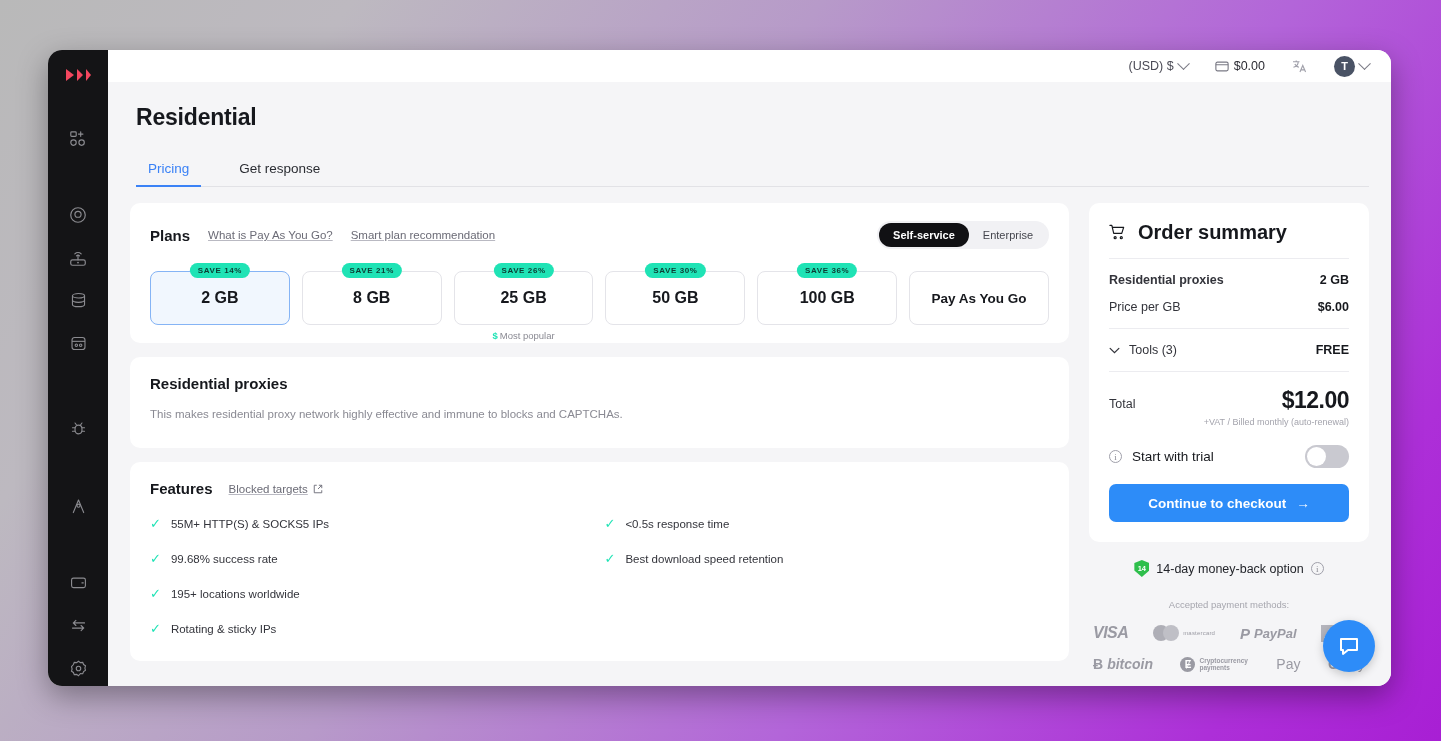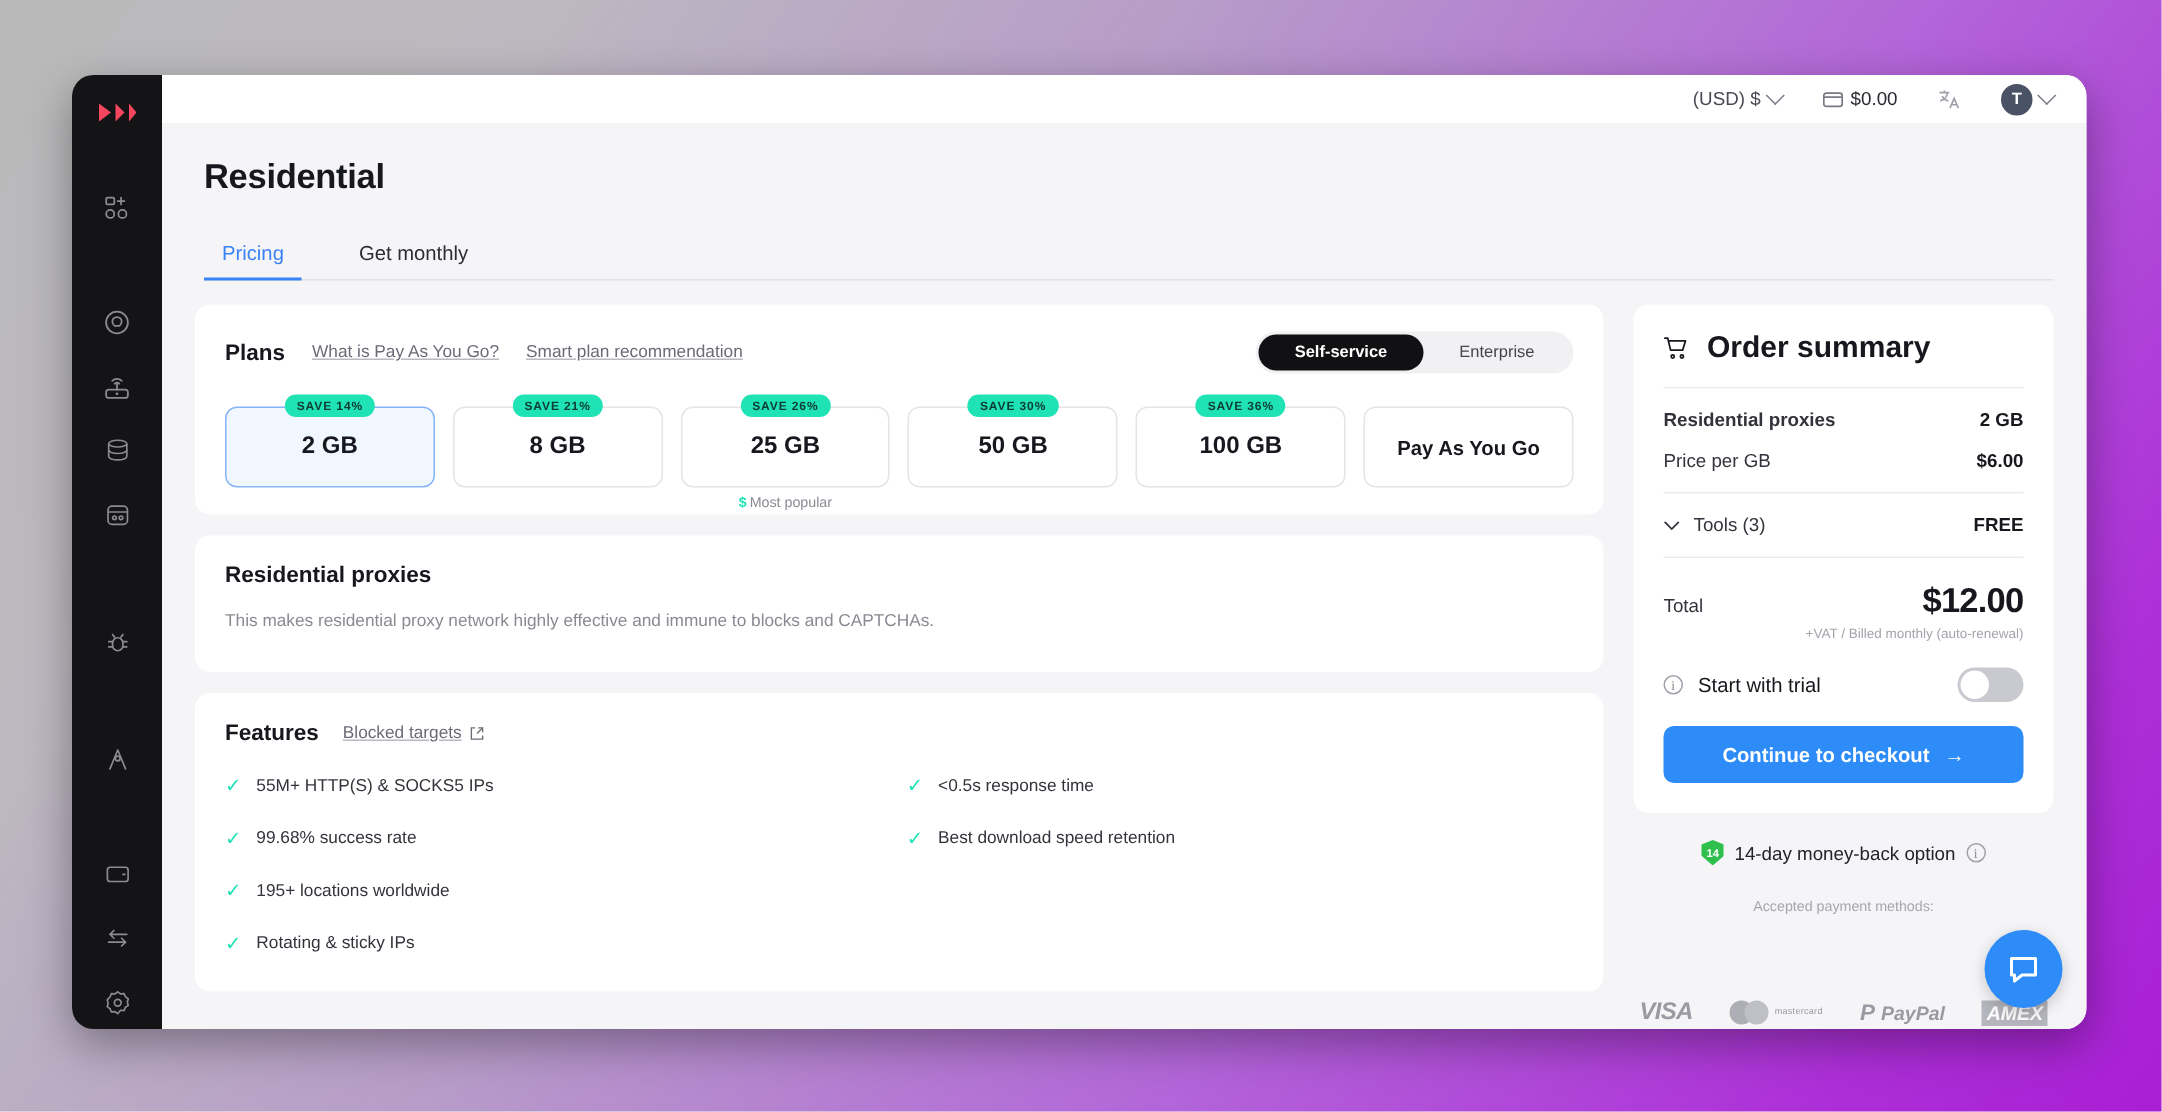--- a/index.html
+++ b/index.html
@@ -99,21 +99,21 @@
   .plans-head { display: flex; align-items: center; gap: 18px; }
   .plans-title { font-size: 15px; font-weight: 700; color: #16181d; }
   .plans-link {
     font-size: 11.5px; color: #6b6b76; text-decoration: underline;
     text-decoration-color:#b9b9c2; cursor: pointer;
   }
   .seg {
     margin-left: auto; background: #f1f1f4; border-radius: 20px;
     display: flex; padding: 2px;
   }
-  .seg-btn { font-size: 11px; padding: 6px 24px; border-radius: 18px; cursor: pointer; color:#44454d; }
+  .seg-btn { font-size: 11px; padding: 6px 14px; border-radius: 18px; cursor: pointer; color:#44454d; }
   .seg-btn.active { background: #111114; color: #fff; font-weight: 700; }
 
   .plan-row { display: flex; gap: 12px; margin-top: 22px; }
   .plan {
     flex: 1; height: 54px; border: 1px solid #e4e4e9; border-radius: 8px;
     display: flex; align-items: center; justify-content: center;
     position: relative; cursor: pointer; background:#fff;
   }
   .plan.selected { border-color: #85b4f5; background: #f1f7fe; }
   .plan .label { font-size: 16px; font-weight: 600; color: #16181d; }
@@ -190,21 +190,21 @@
   .info-circle {
     width: 13px; height: 13px; border-radius: 50%; border: 1px solid #a0a0aa;
     color: #8a8a93; font-size: 9px; display: flex; align-items: center; justify-content: center;
     font-family: "Liberation Serif", serif; flex:0 0 13px;
   }
 
   
   #payments { margin-top: 22px; }
   .pay-title { text-align:center; font-size: 9.5px; color: #a6a6ae; }
   .pay-row { display: flex; align-items: center; justify-content: space-between; margin-top: 14px; padding: 0 4px; }
-  .pay { color: #9a9aa3; display:flex; align-items:center; gap:4px;margin-top:42px; }
+  .pay { color: #9a9aa3; display:flex; align-items:center; gap:4px; }
   .visa { font-size: 16px; font-weight: 800; font-style: italic; letter-spacing:-.5px; }
   .mc-circles { position: relative; width: 26px; height: 16px; }
   .mc-circles i { position:absolute; top:0; width:16px; height:16px; border-radius:50%; background:#aeaeb6; }
   .mc-circles i:nth-child(2){ left:10px; background:#bfbfc6; }
   .mc-txt { font-size: 6px; letter-spacing:.2px; }
   .paypal { font-size: 13px; font-weight: 800; font-style: italic; }
   .amex { font-size: 13px; font-weight: 800; font-style: italic; background:#b5b5bd; color:#fff; padding: 1px 3px; }
   .btc { font-size: 14px; font-weight: 800; font-style: italic; }
   .crypto-c { width:15px;height:15px;border-radius:50%;background:#9a9aa3;color:#fff;font-size:10px;
               display:flex;align-items:center;justify-content:center;font-weight:700; }
@@ -349,21 +349,21 @@
         <span class="chev"></span>
       </div>
     </header>
 
     <div id="content">
 
       <h1 id="page-title">Residential</h1>
 
       <div id="tabs">
         <div class="tab active">Pricing</div>
-        <div class="tab">Get monthly</div>
+        <div class="tab">Get response</div>
       </div>
 
       <div id="cols">
 
         <div id="left-col">
 
           <section class="card">
             <div class="plans-head">
               <span class="plans-title">Plans</span>
               <span class="plans-link">What is Pay As You Go?</span>

